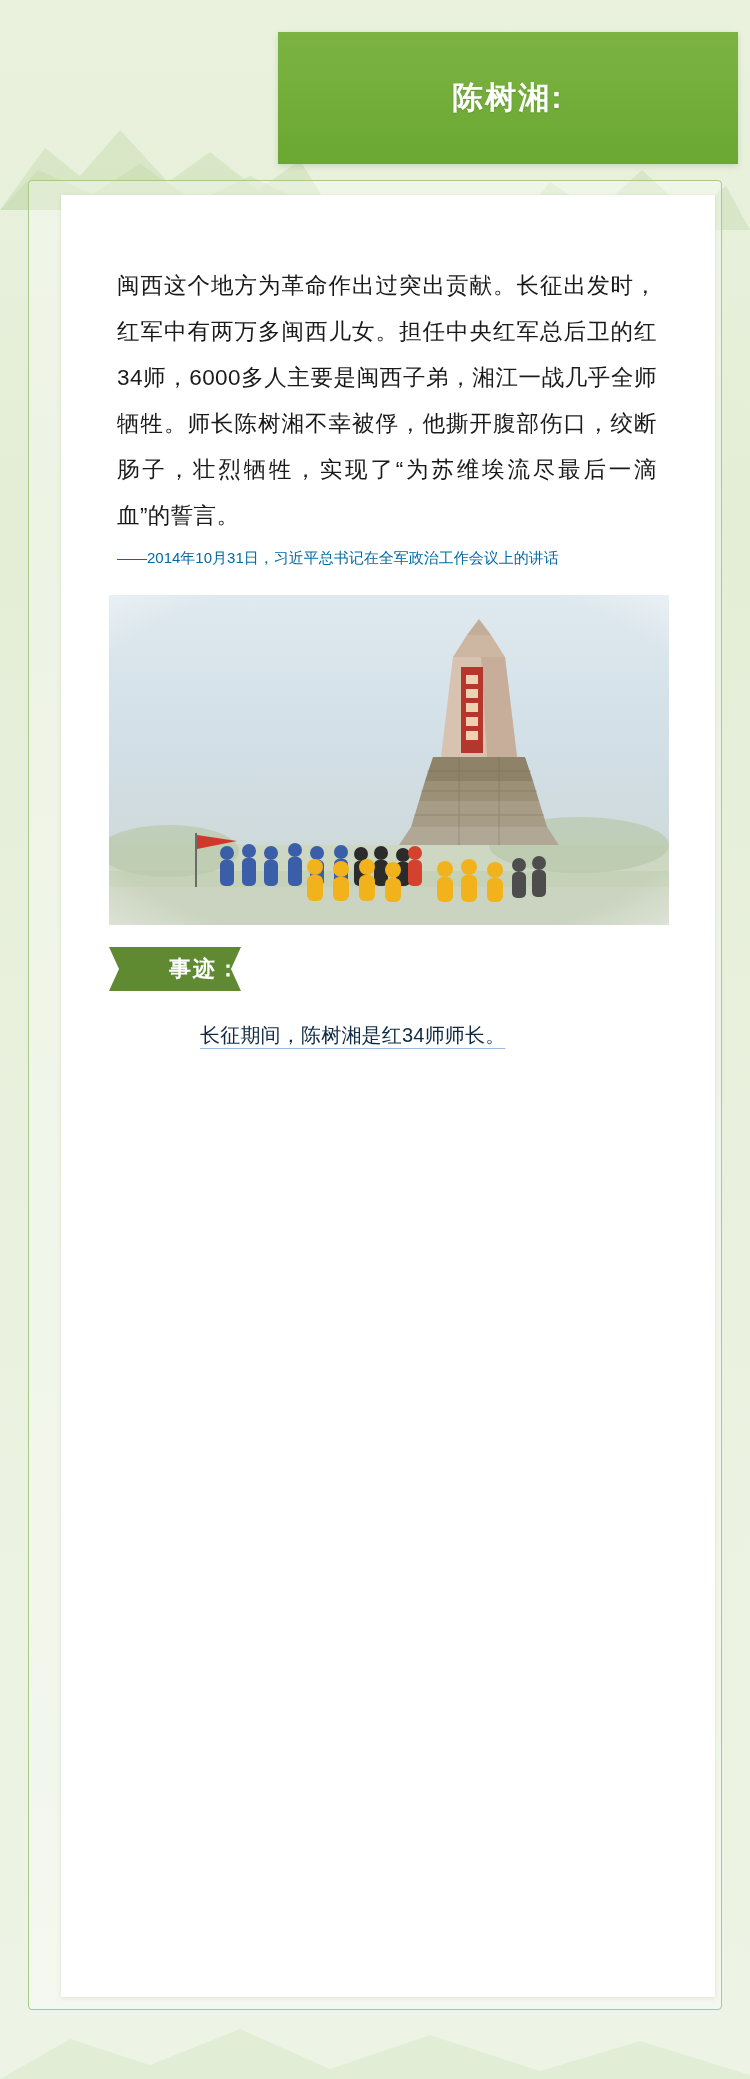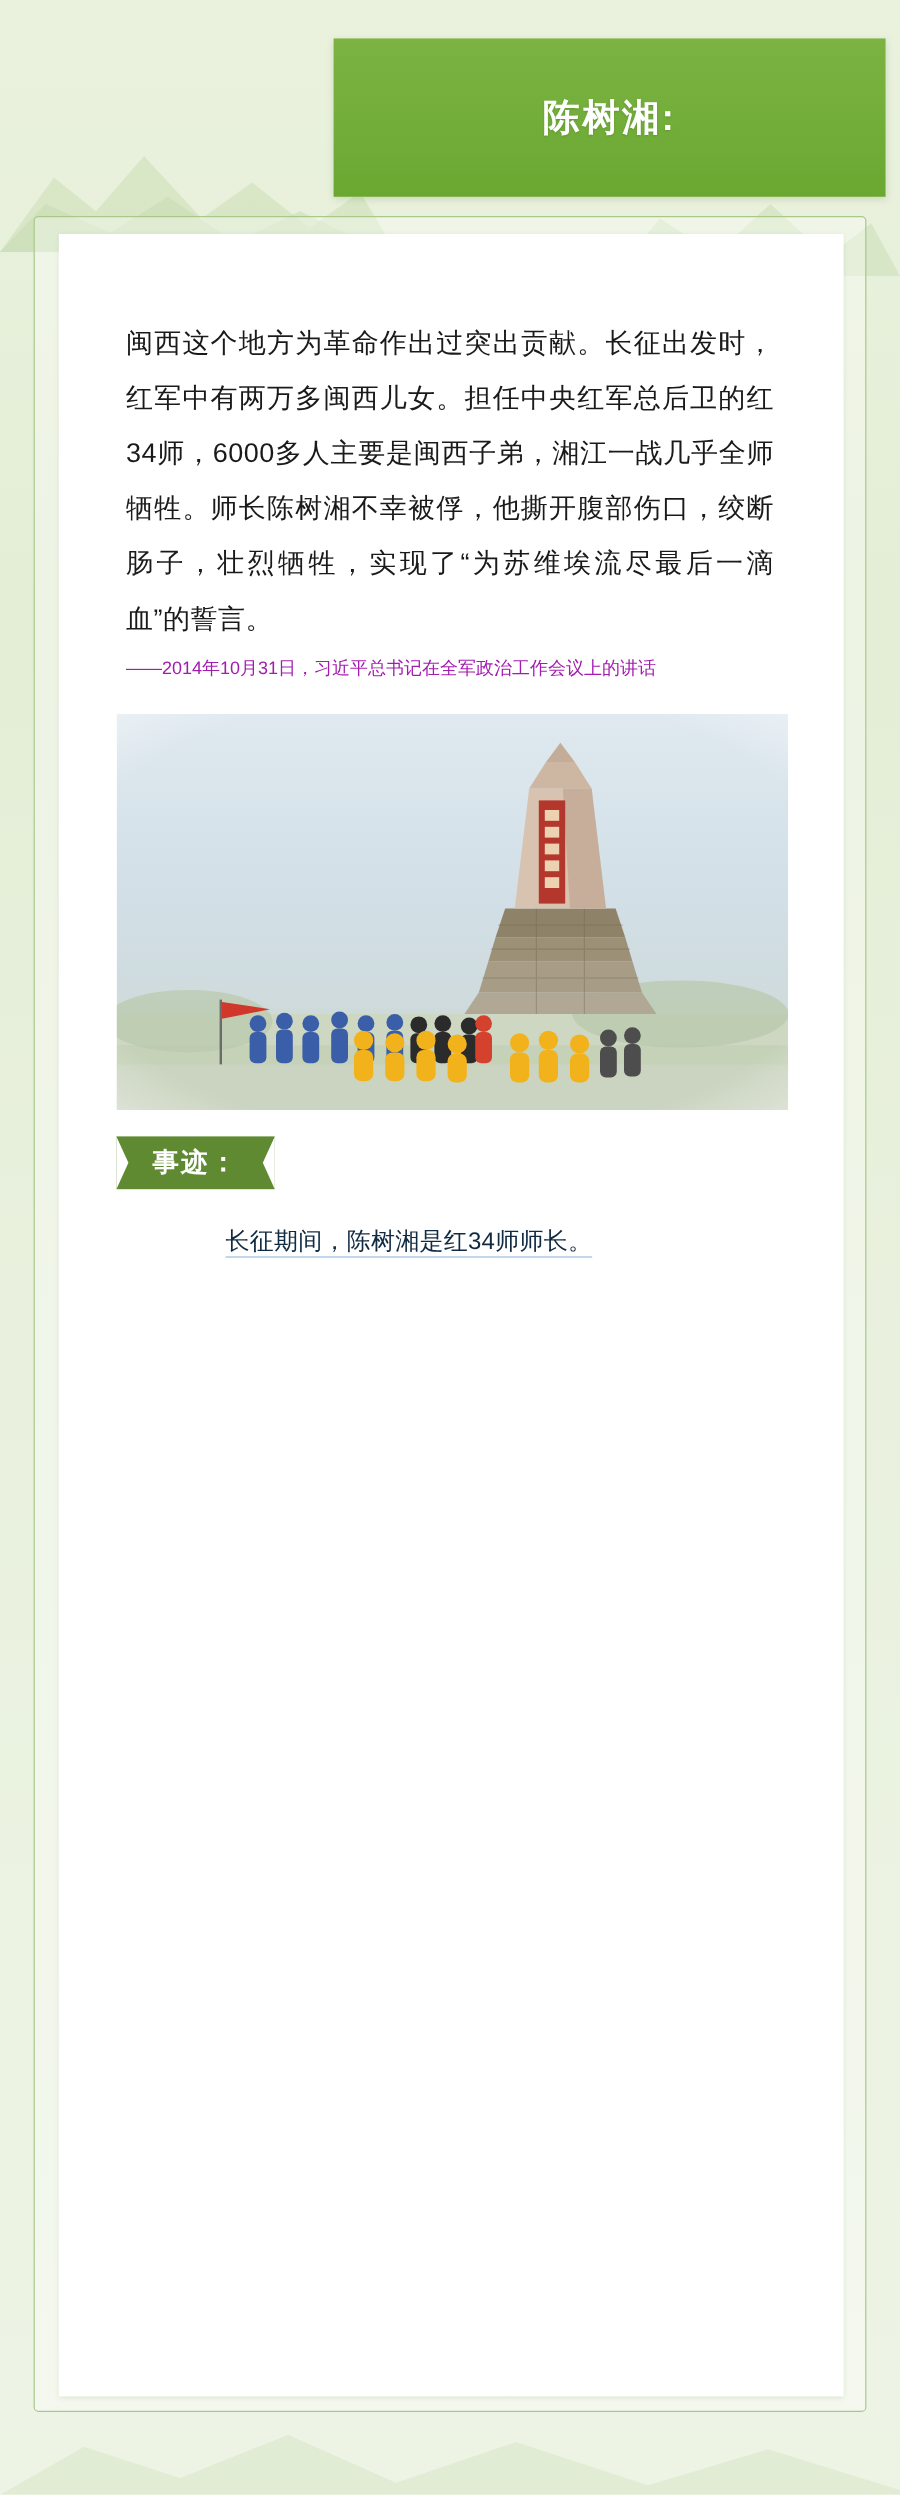--- a/index.html
+++ b/index.html
@@ -70,21 +70,21 @@
     top: 180px;
     width: 694px;
     height: 1830px;
     border: 1px solid #a9c98a;
     border-radius: 4px;
     background: rgba(255,255,255,0.35);
     box-sizing: border-box;
   }
   .card-inner {
     position: absolute;
-    left: 20px;
+    left: 32px;
     top: 14px;
     width: 654px;
     height: 1802px;
     background: #ffffff;
     box-shadow: 0 1px 4px rgba(120,150,100,0.18);
     box-sizing: border-box;
   }
 
   
   .quote {
@@ -99,21 +99,21 @@
     text-align: justify;
     font-weight: 500;
   }
   .quote-source {
     position: absolute;
     left: 56px;
     top: 350px;
     width: 540px;
     font-size: 15px;
     line-height: 26px;
-    color: #a21caf;
+    color: #0369a1;
   }
 
   
   .photo-wrap {
     position: absolute;
     left: 48px;
     top: 400px;
     width: 560px;
     height: 330px;
   }
@@ -134,21 +134,21 @@
   
   .tag {
     position: absolute;
     left: 48px;
     top: 752px;
     width: 132px;
     height: 44px;
     background: #5f8a32;
     display: flex;
     align-items: center;
-    justify-content: center;
+    justify-content: flex-end;
   }
   .tag-text {
     color: #ffffff;
     font-size: 22px;
     font-weight: bold;
     letter-spacing: 2px;
   }
   .tag-notch-l, .tag-notch-r {
     position: absolute;
     width: 0; height: 0;

